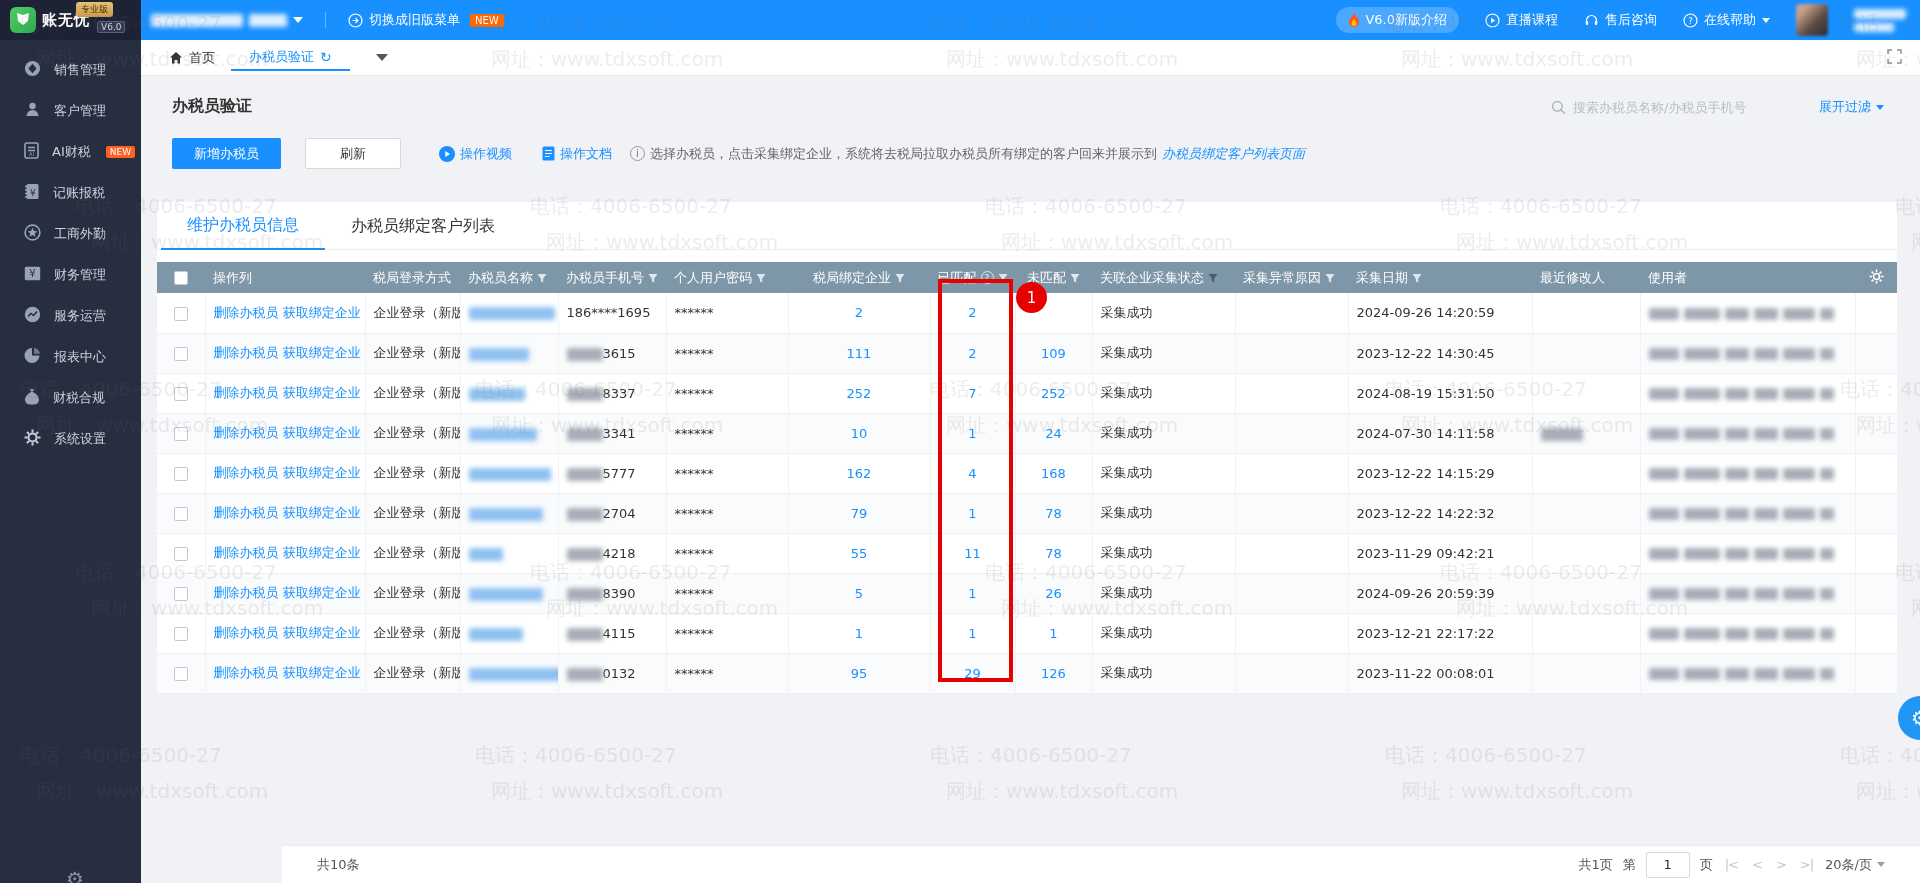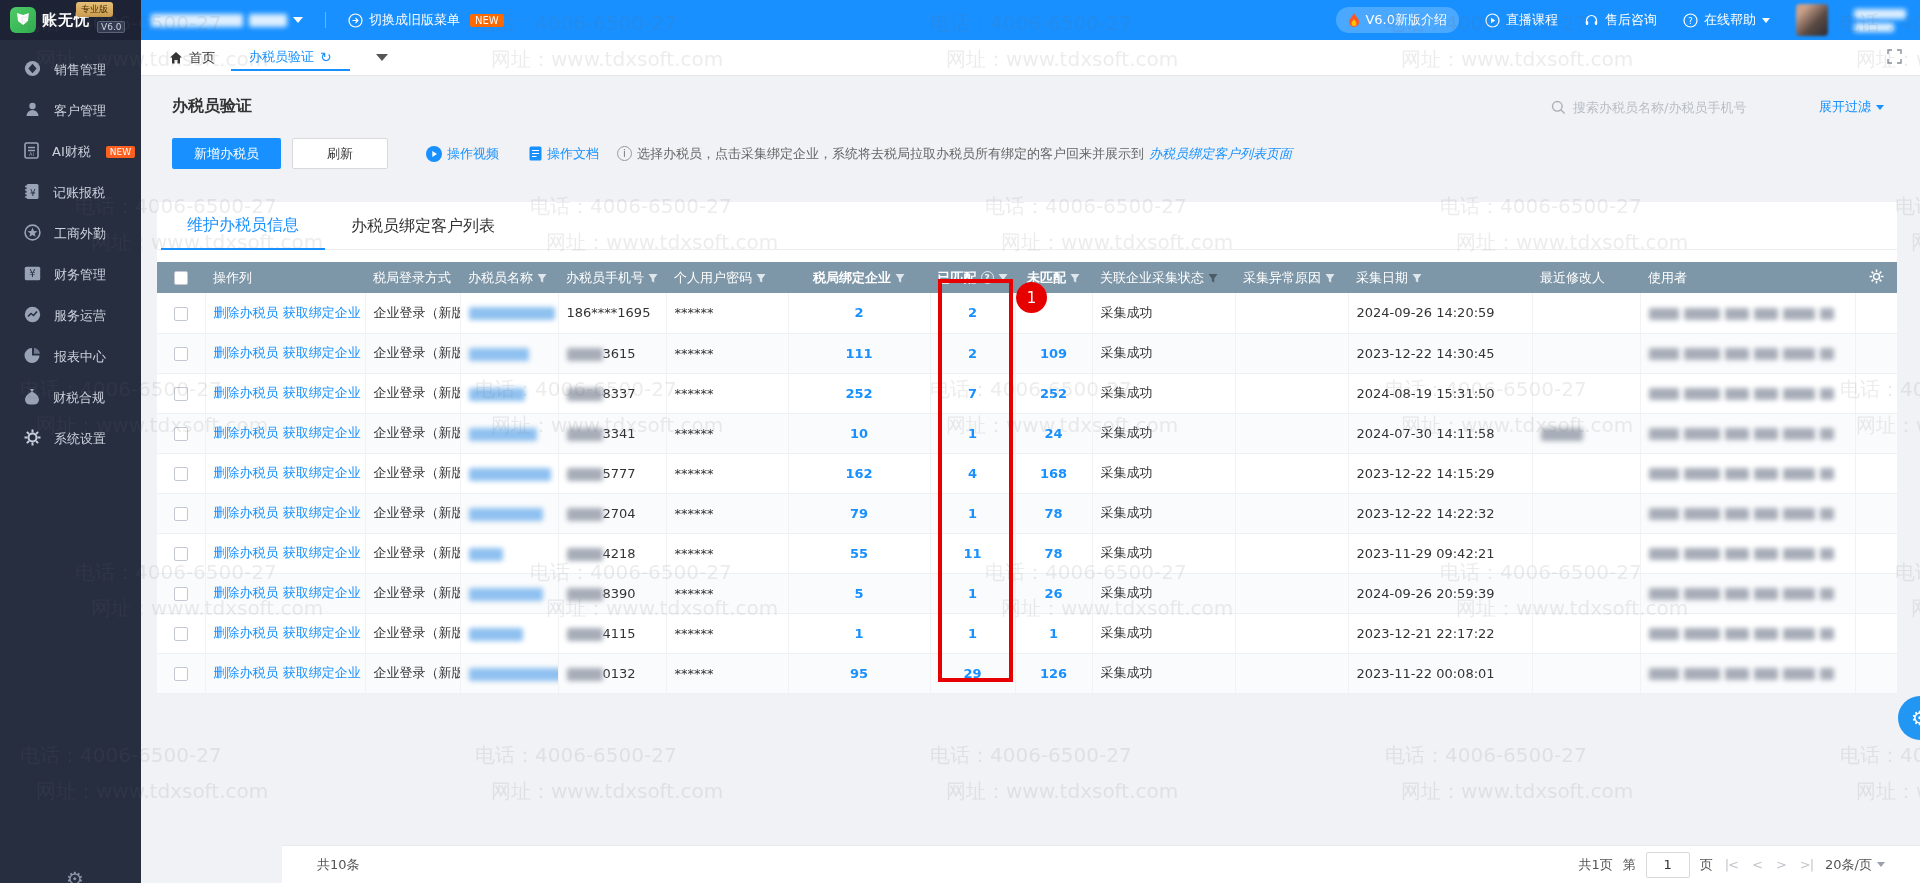--- a/index.html
+++ b/index.html
@@ -47,33 +47,33 @@
   .content { position:absolute; top:36px; left:0; right:0; bottom:38px; }
   .page-title { position:absolute; left:31px; top:20px; font-size:16px; font-weight:bold; color:#333; }
   .search-row { position:absolute; right:36px; top:22px; display:flex; align-items:center; gap:28px; }
   .search-box { display:flex; align-items:center; gap:7px; width:240px; }
   .search-box input { border:none; outline:none; background:transparent; font-size:13px; color:#333; width:210px; font-family:inherit; }
   .search-box input::placeholder { color:#b8bdc6; }
   .filter-link { color:#1890ff; cursor:pointer; display:flex; align-items:center; gap:5px; }
   .caret-blue { width:0; height:0; border-left:4px solid transparent; border-right:4px solid transparent; border-top:5px solid #1890ff; }
   .btn-row { position:absolute; left:31px; top:62px; display:flex; align-items:center; }
   .btn-primary { background:#1890ff; color:#fff; border:none; border-radius:2px; height:31px; padding:0 22px; font-size:13px; cursor:pointer; font-family:inherit; }
-  .btn-plain { background:#fff; color:#333; border:1px solid #d9d9d9; border-radius:2px; height:31px; padding:0 34px; font-size:13px; cursor:pointer; margin-left:11px; font-family:inherit; }
+  .btn-plain { background:#fff; color:#333; border:1px solid #d9d9d9; border-radius:2px; height:31px; padding:0 34px; font-size:13px; cursor:pointer; margin-left:24px; font-family:inherit; }
   .link-ico { display:flex; align-items:center; gap:5px; color:#1890ff; margin-left:38px; cursor:pointer; }
   .tip { display:flex; align-items:center; gap:5px; color:#666; margin-left:18px; }
   .tip a { color:#1890ff; text-decoration:none; cursor:pointer;font-style:italic; }
   .info-circ { width:15px; height:15px; border:1px solid #999; border-radius:50%; color:#777; font-size:10px; display:flex; align-items:center; justify-content:center; flex:none; }
   
   .panel { position:absolute; left:16px; top:126px; width:1740px; background:#fff; }
   .panel-tabs { height:48px; display:flex; align-items:flex-end; padding:0 4px; border-bottom:1px solid #ebedf0; }
   .ptab { padding:0 26px 12px; font-size:16px; cursor:pointer; color:#333; }
   .ptab.active { color:#1890ff; border-bottom:2px solid #1890ff; margin-bottom:-1px; }
   table.grid { width:100%; border-collapse:collapse; font-size:13px; table-layout:fixed;margin-top:12px; }
   table.grid th { background:#7e97a8; color:#fff; font-weight:normal; height:31px; padding:0 8px; text-align:left; white-space:nowrap; overflow:hidden; }
-  table.grid th.c, table.grid td.c { text-align:center; padding:0 4px;font-weight:bold; }
+  table.grid th.c, table.grid td.c { text-align:center; padding:0 4px; }
   table.grid td { height:40px; padding:0 8px; border-bottom:1px solid #eef0f2; border-right:1px solid #f1f2f4; white-space:nowrap; overflow:hidden; }
   table.grid td:last-child { border-right:none; }
   table.grid tr.even td { background:#fafbfc; }
   .th-inner { display:inline-flex; align-items:center; gap:4px; }
   a.blue { color:#1890ff; text-decoration:none; cursor:pointer; }
   .cb { width:14px; height:14px; border:1px solid #c3c8d2; border-radius:2px; background:#fff; display:inline-block; vertical-align:middle; cursor:pointer; }
   .bblue { background:#8fc1f0; }
   .bgray { background:#a7adb8; }
   .users-cell .blur-b { margin-right:5px; height:12px; }
   .help-circ { width:13px; height:13px; border:1px solid #dfe7ec; border-radius:50%; font-size:9px; display:inline-flex; align-items:center; justify-content:center; color:#eef3f6; }

